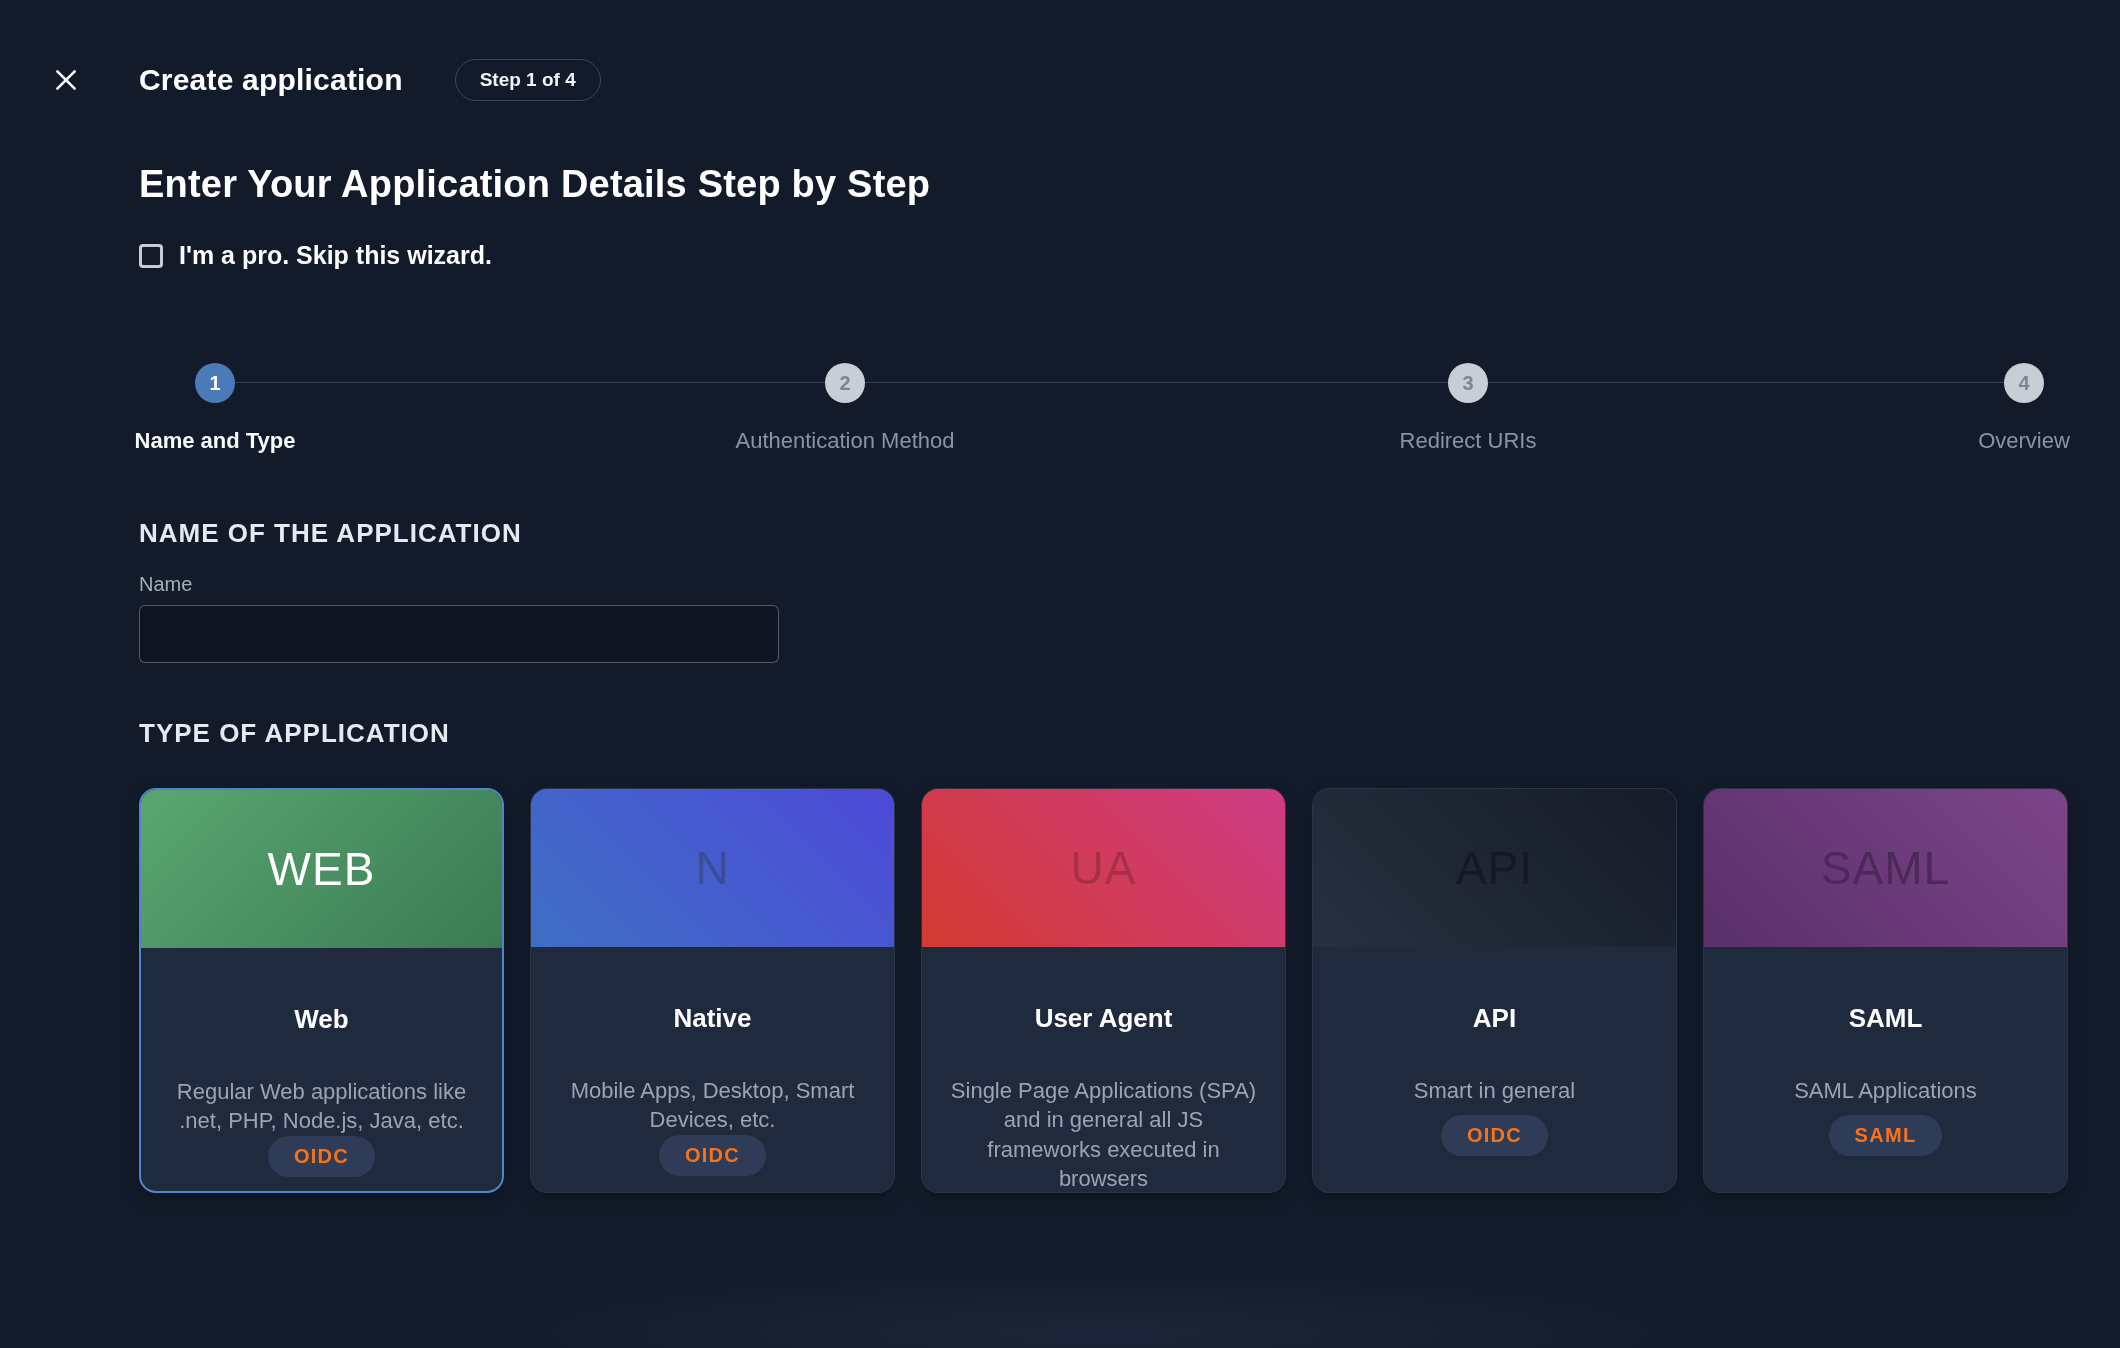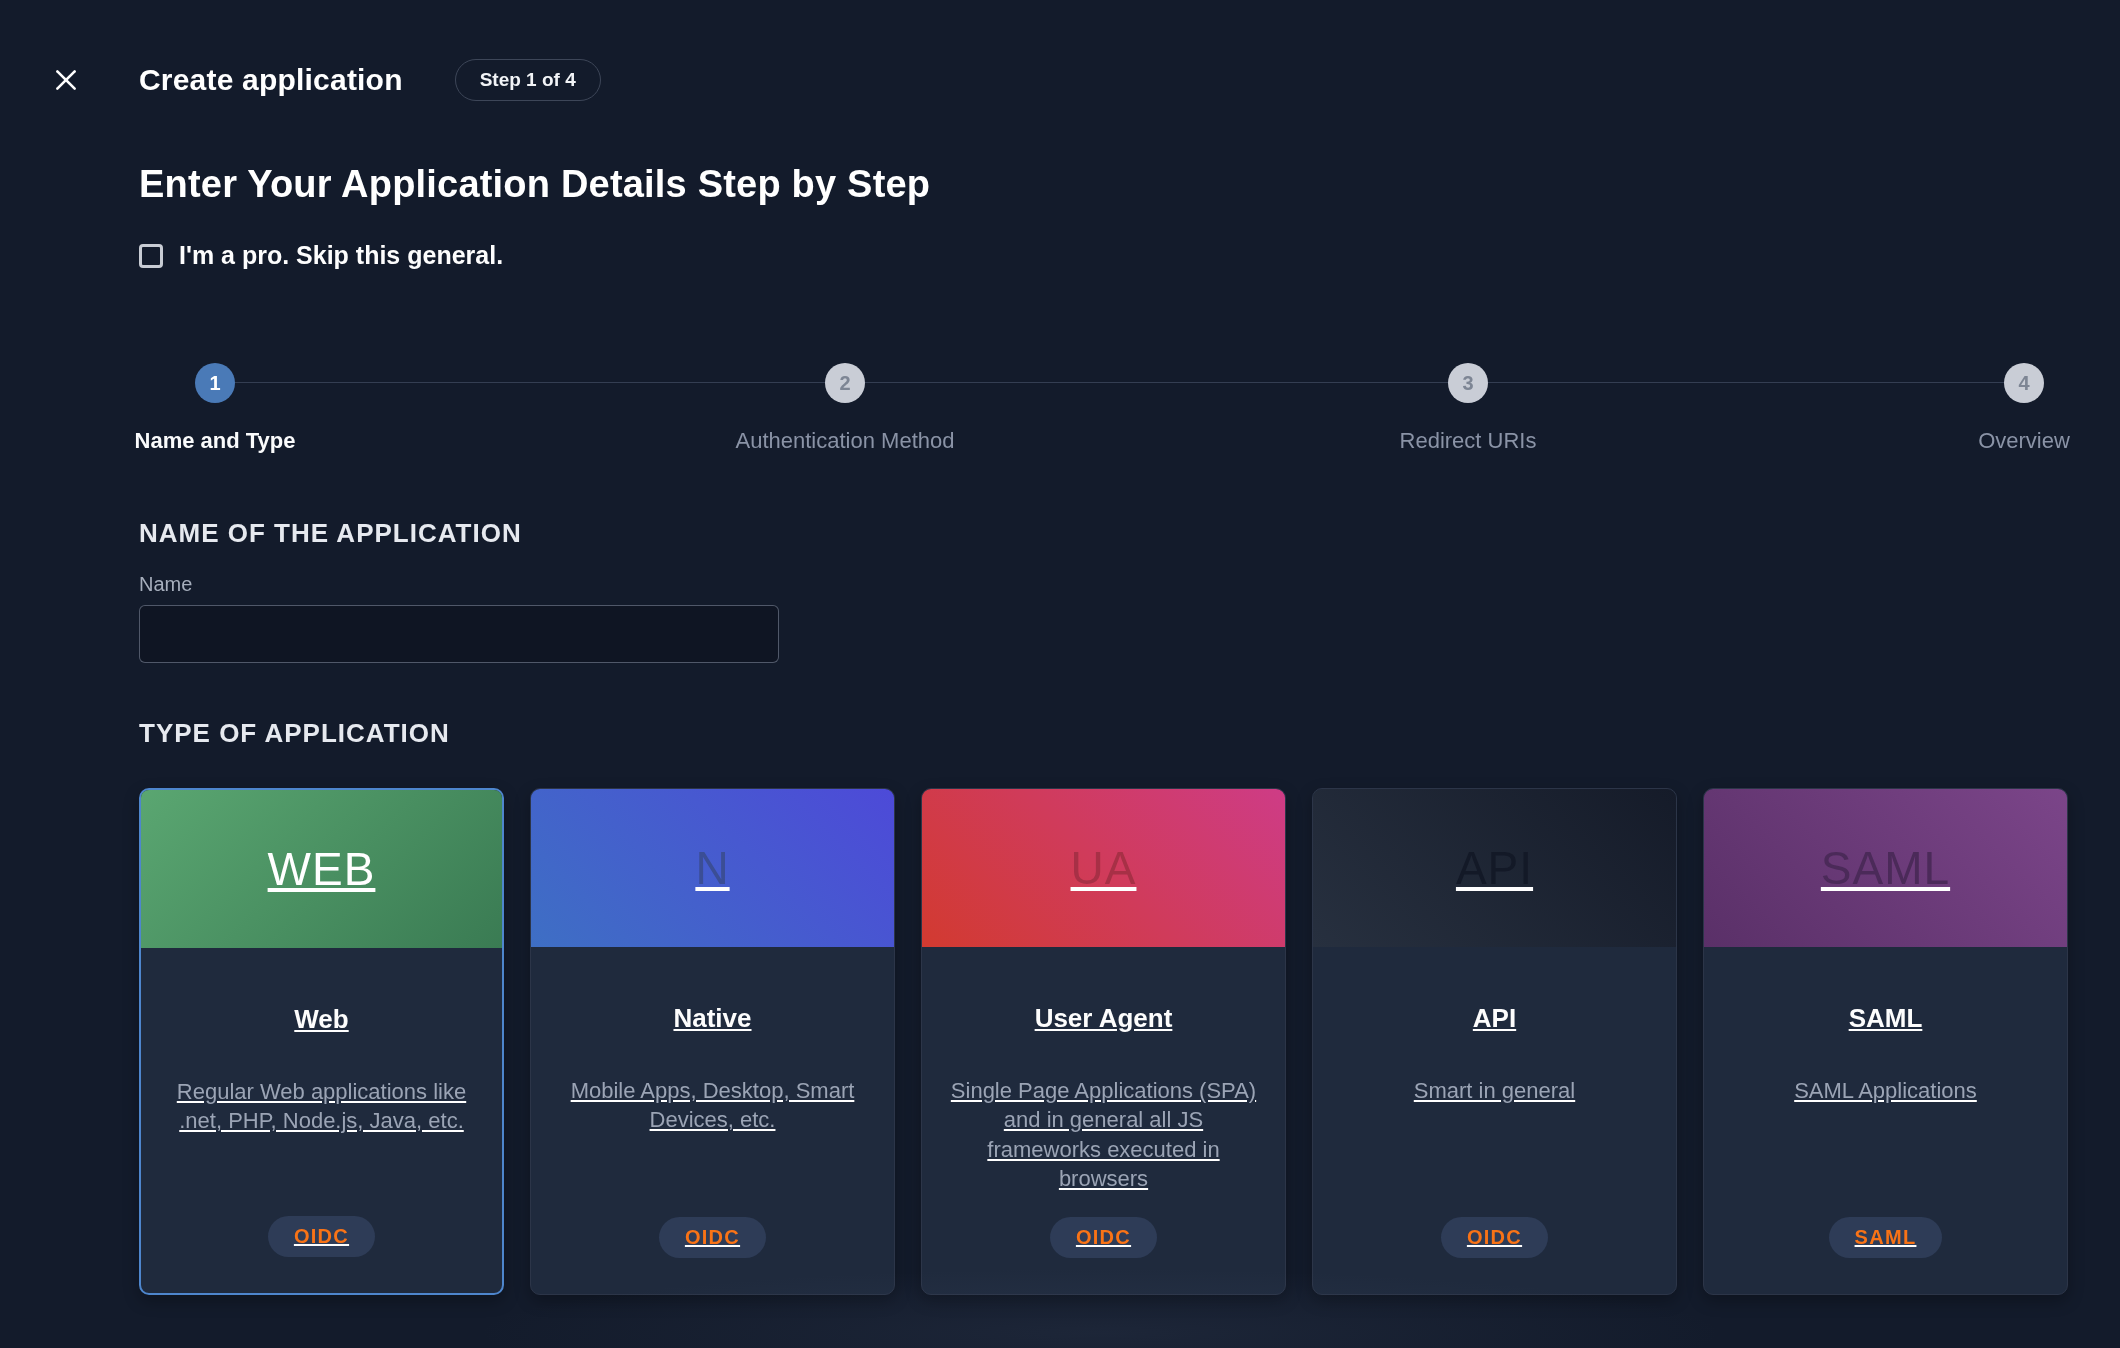--- a/index.html
+++ b/index.html
@@ -93,29 +93,28 @@
     font-family: "Liberation Sans", "DejaVu Sans", sans-serif;
     outline: none;
   }
 
   
   .cards {
     position: absolute; top: 788px; left: 139px;
     display: flex; gap: 26px;
   }
   .card {
-    width: 365px; height: 507px;
+    width: 365px; height: 405px;
     background: #1f2a3d;
     border: 1px solid #2c3548;
-    border-radius: 10px;
+    border-radius: 17px;
     overflow: hidden;
     display: flex; flex-direction: column;
     cursor: pointer;
     box-shadow: 0 6px 16px rgba(0,0,0,0.28);
-    text-decoration: underline;
   }
   .card.selected { border: 2px solid #4e86cd; }
   .card-header {
     height: 158px; flex: 0 0 auto;
     display: flex; align-items: center; justify-content: center;
     font-size: 46px; font-weight: 500; letter-spacing: 1px;
   }
   .grad-web    { background: linear-gradient(135deg, #5aa671 0%, #3a7b53 100%); color: #ffffff; }
   .grad-native { background: linear-gradient(45deg,  #3e6fc4 0%, #4d4ad8 100%); color: #3b4e95; }
   .grad-ua     { background: linear-gradient(45deg,  #d23a30 0%, #ce3c86 100%); color: #a73046; }
@@ -155,21 +154,21 @@
     </svg>
   </button>
   <div class="page-title">Create application</div>
   <div class="step-pill">Step 1 of 4</div>
 </div>
 
 <h1 class="wizard-heading">Enter Your Application Details Step by Step</h1>
 
 <label class="skip-row">
   <span class="checkbox"></span>
-  <span class="skip-label">I'm a pro. Skip this general.</span>
+  <span class="skip-label">I'm a pro. Skip this wizard.</span>
 </label>
 
 <div class="stepper">
   <div class="step-line"></div>
   <div class="step-circle active sx1">1</div>
   <div class="step-circle sx2">2</div>
   <div class="step-circle sx3">3</div>
   <div class="step-circle sx4">4</div>
   <div class="step-label active sx1">Name and Type</div>
   <div class="step-label sx2">Authentication Method</div>

